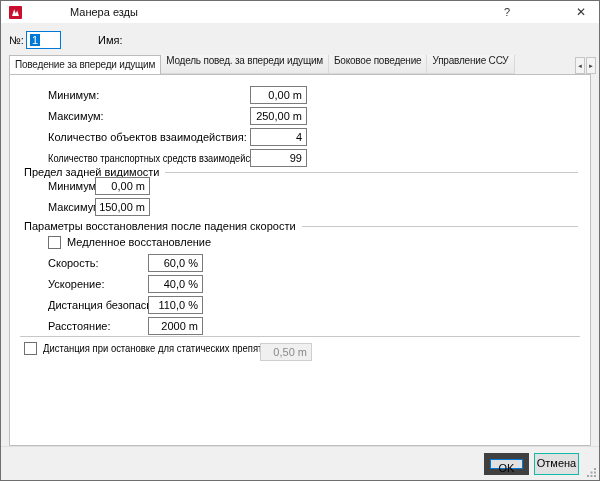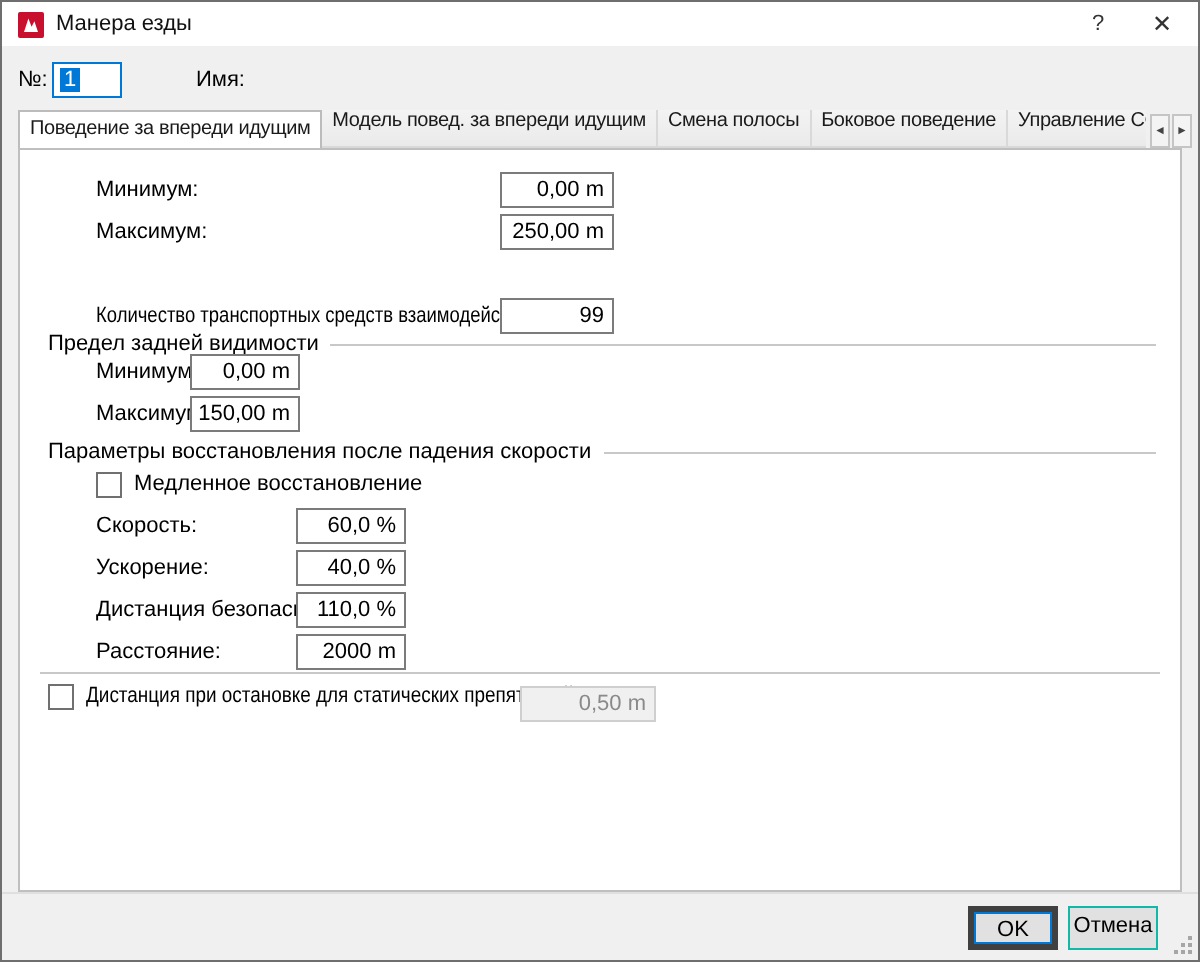--- a/index.html
+++ b/index.html
@@ -3,21 +3,21 @@
 <meta charset="utf-8">
 <style>
   html,body { margin:0; padding:0; background:#fff; }
   .window {
     position:relative; width:600px; height:481px; box-sizing:border-box;
     border:1px solid #6e6e6e; background:#f0f0f0; overflow:hidden;
     font-family:"Liberation Sans", sans-serif; font-size:11px; color:#000;
     -webkit-font-smoothing:antialiased;
   }
   
-  .titlebar { position:absolute; top:0; left:0; right:0; height:22px; background:#fff; display:flex; align-items:center; }
+  .titlebar { position:absolute; top:0; left:0; right:0; height:22px; background:#fff; display:flex; align-items:center;gap:42px; }
   .app-icon { width:13px; height:13px; margin:0 6px 0 8px; flex:0 0 auto; }
   .title-text { font-size:11px; color:#111; }
   .titlebar-spacer { flex:1; }
   .tb-btn { width:32px; height:22px; display:flex; align-items:center; justify-content:center; color:#333; font-size:11px; cursor:default; }
   .tb-btn.close { font-size:12px; margin-right:2px; }
   
   .header { position:absolute; top:22px; left:0; right:0; height:32px; background:#f0f0f0; }
   .hdr-lbl { position:absolute; top:11px; }
   .lbl-no { left:8px; }
   .lbl-name { left:97px; }
@@ -36,30 +36,30 @@
   .group-hdr { position:absolute; left:14px; right:12px; display:flex; align-items:center; }
   .group-hdr .cap { white-space:nowrap; padding-right:6px; }
   .group-hdr .rule { flex:1; height:1px; background:#c8c8c8; margin-top:1px; }
   .row { position:absolute; left:0; right:12px; height:18px; }
   .row .lbl { position:absolute; left:38px; top:3px; white-space:nowrap; }
   .row .lbl.tight { transform:scaleX(0.84); transform-origin:0 50%; }
   .row .field { position:absolute; top:0; text-align:right; }
   .f-g1 { left:240px; width:57px; }
   .f-g2 { left:85px;  width:55px; }
   .f-g3 { left:138px; width:55px; }
-  .f-dis { left:250px; width:68px; background:#f0f0f0; border-color:#cfcfcf; color:#8a8a8a; }
+  .f-dis { left:250px; width:52px; background:#f0f0f0; border-color:#cfcfcf; color:#8a8a8a; }
   .cbrow { position:absolute; height:16px; display:flex; align-items:flex-start; }
   .cb { box-sizing:border-box; width:13px; height:13px; border:1px solid #707070; background:#fff; margin-right:6px; flex:0 0 auto; display:flex; align-items:center; justify-content:center; }
   .cbrow .cb-lbl { white-space:nowrap; }
   .cbrow .cb-lbl.tight { transform:scaleX(0.86); transform-origin:0 50%; }
   .separator { position:absolute; left:10px; right:10px; height:1px; background:#c8c8c8; }
   
   .footer { position:absolute; left:0; right:0; bottom:0; height:33px; background:#f0f0f0; border-top:1px solid #dfdfdf; }
   .btn { position:absolute; top:6px; width:45px; height:22px; box-sizing:border-box; background:#e1e1e1; border:1px solid #14b8a6; text-align:center; line-height:19px; font-size:11px; }
-  .btn-ok { left:483px; border:3px solid #404040; box-shadow:inset 0 0 0 1px #0078d7; }
+  .btn-ok { left:483px; border:6px solid #404040; box-shadow:inset 0 0 0 1px #0078d7; }
   .btn-cancel { left:533px; }
   .grip { position:absolute; right:2px; bottom:2px; }
 </style>
 </head>
 <body>
 
 <div class="window">
 
   <div class="titlebar">
     <svg class="app-icon" viewBox="0 0 13 13">
@@ -76,39 +76,42 @@
     <span class="hdr-lbl lbl-no">№:</span>
     <div class="field no-field">
       <span class="sel">1</span>
     </div>
     <span class="hdr-lbl lbl-name">Имя:</span>
   </div>
 
   <div class="tabbar">
     <div class="tab tab--active">Поведение за впереди идущим</div>
     <div class="tab">Модель повед. за впереди идущим</div>
-    <div class="tab">Смена полосы</div>
     <div class="tab">Боковое поведение</div>
     <div class="tab">Управление ССУ</div>
 
   </div>
   <div class="tab-arrows">
     <span class="arrow-btn">◄</span>
     <span class="arrow-btn">►</span>
   </div>
 
   <div class="pane">
 
     <div class="row" style="top:11px">
       <span class="lbl">Минимум:</span>
       <div class="field f-g1">0,00 m</div>
     </div>
     <div class="row" style="top:32px">
       <span class="lbl">Максимум:</span>
       <div class="field f-g1">250,00 m</div>
+    </div>
+    <div class="row" style="top:53px">
+      <span class="lbl">Количество объектов взаимодействия:</span>
+      <div class="field f-g1">4</div>
     </div>
     <div class="row" style="top:74px">
       <span class="lbl tight">Количество транспортных средств взаимодействия:</span>
       <div class="field f-g1">99</div>
     </div>
 
     <div class="group-hdr" style="top:91px">
       <span class="cap">Предел задней видимости</span>
         <span class="rule"></span>
     </div>

